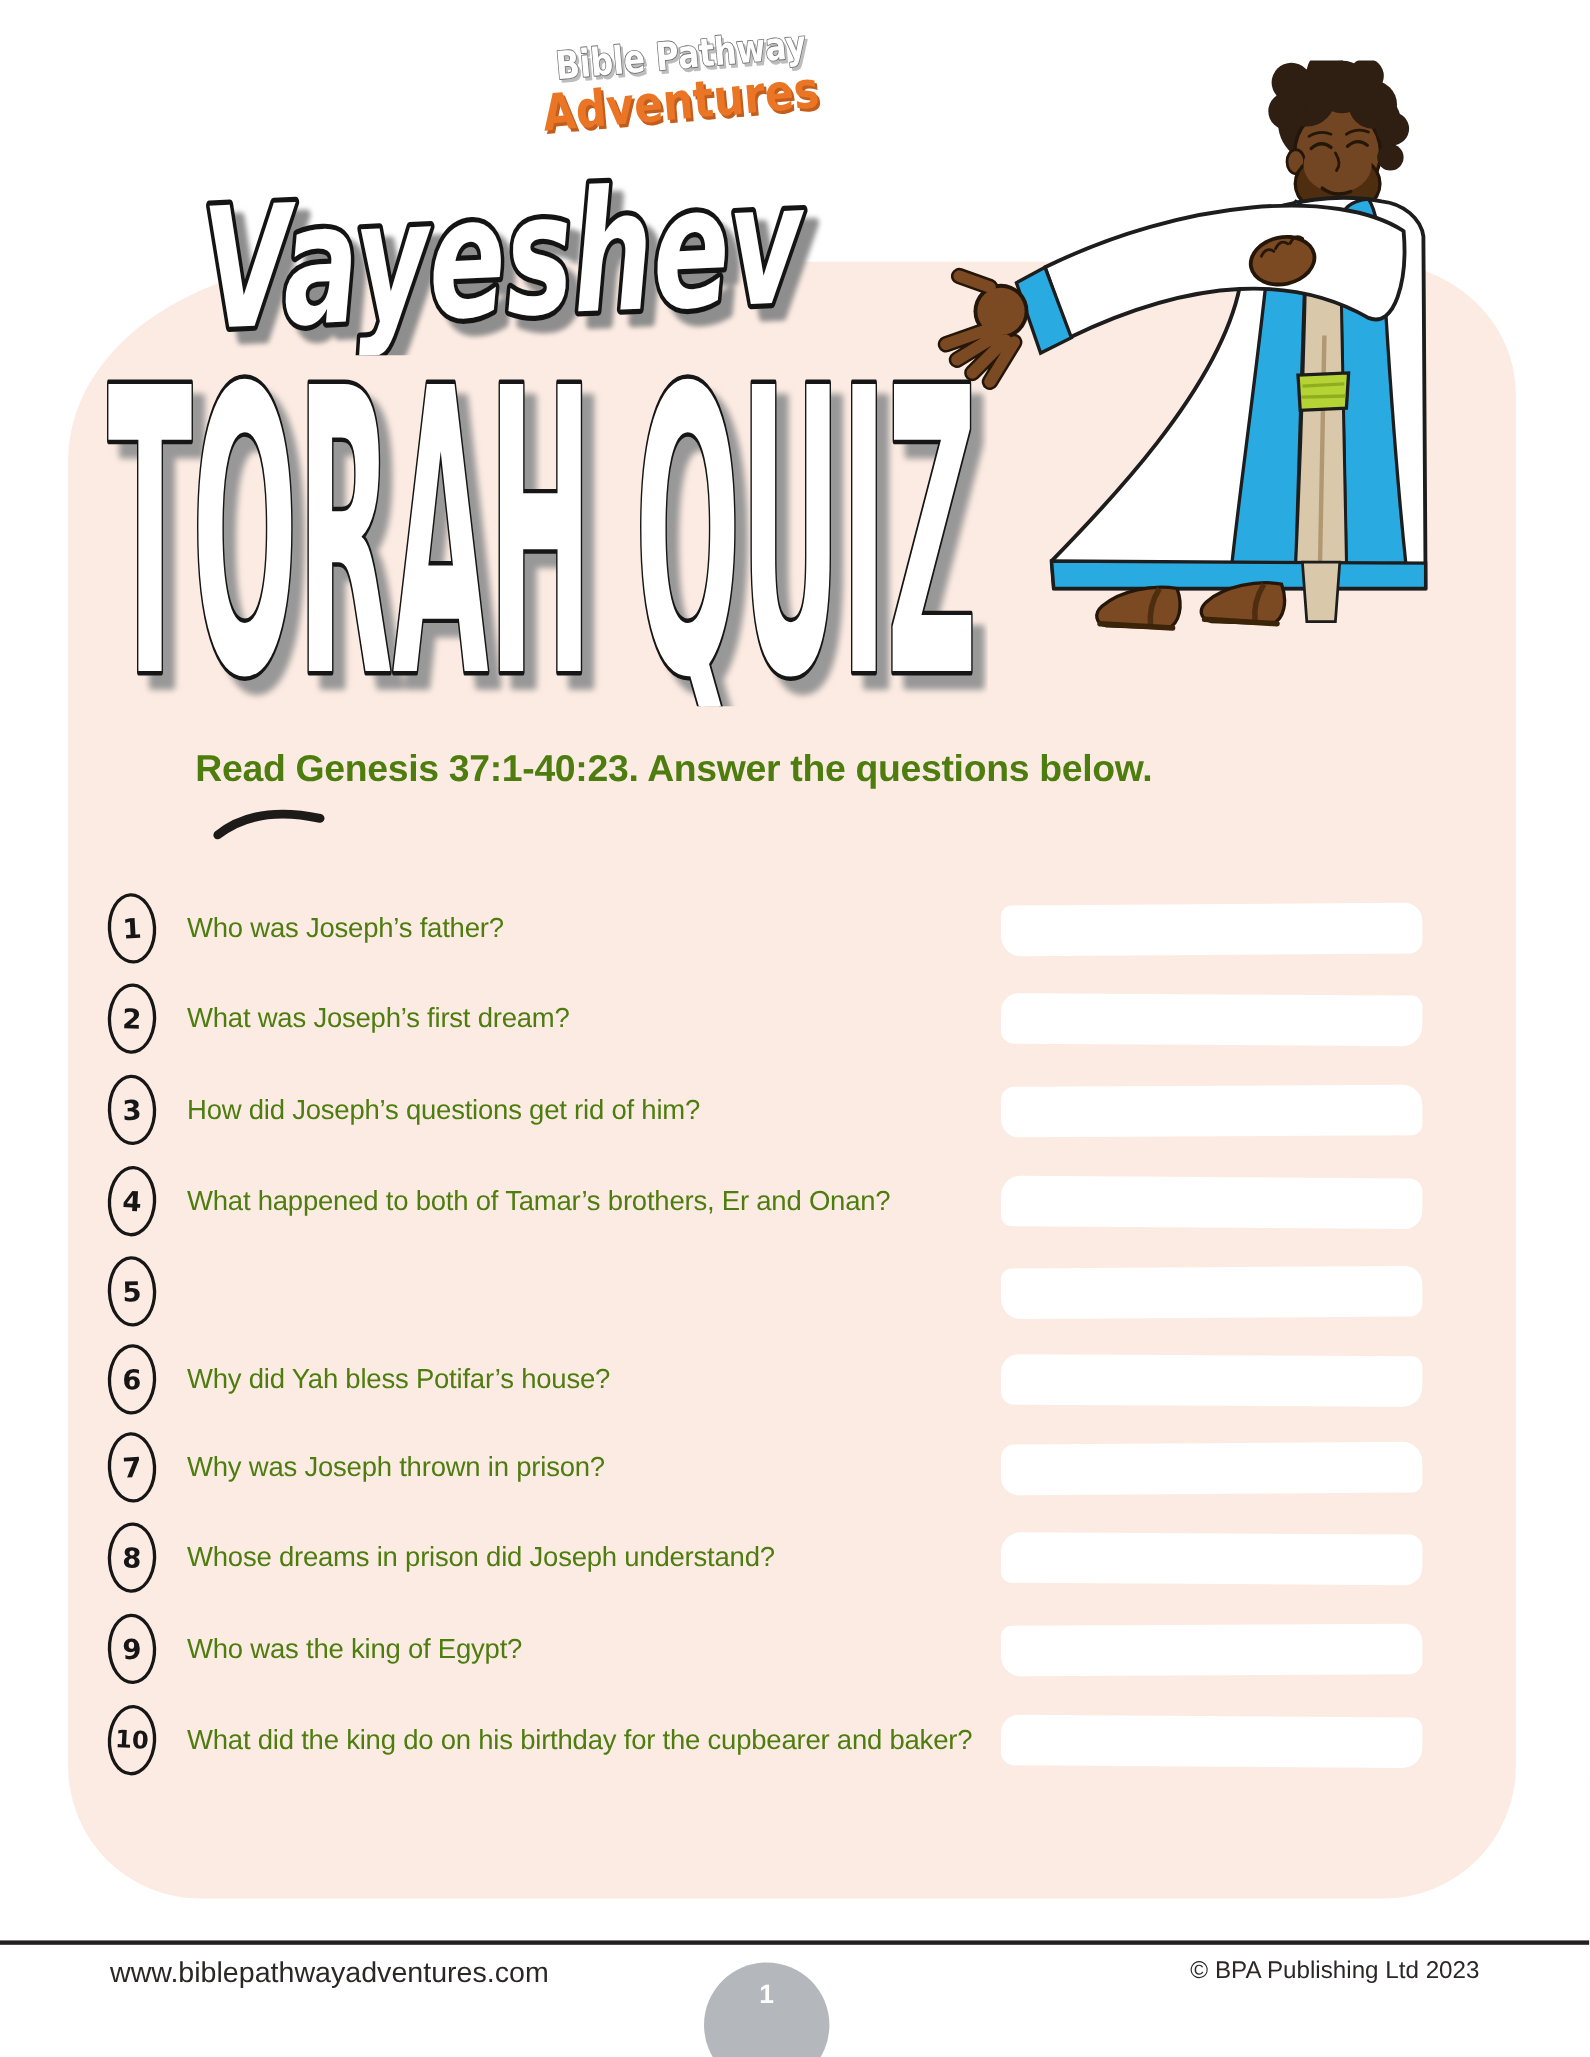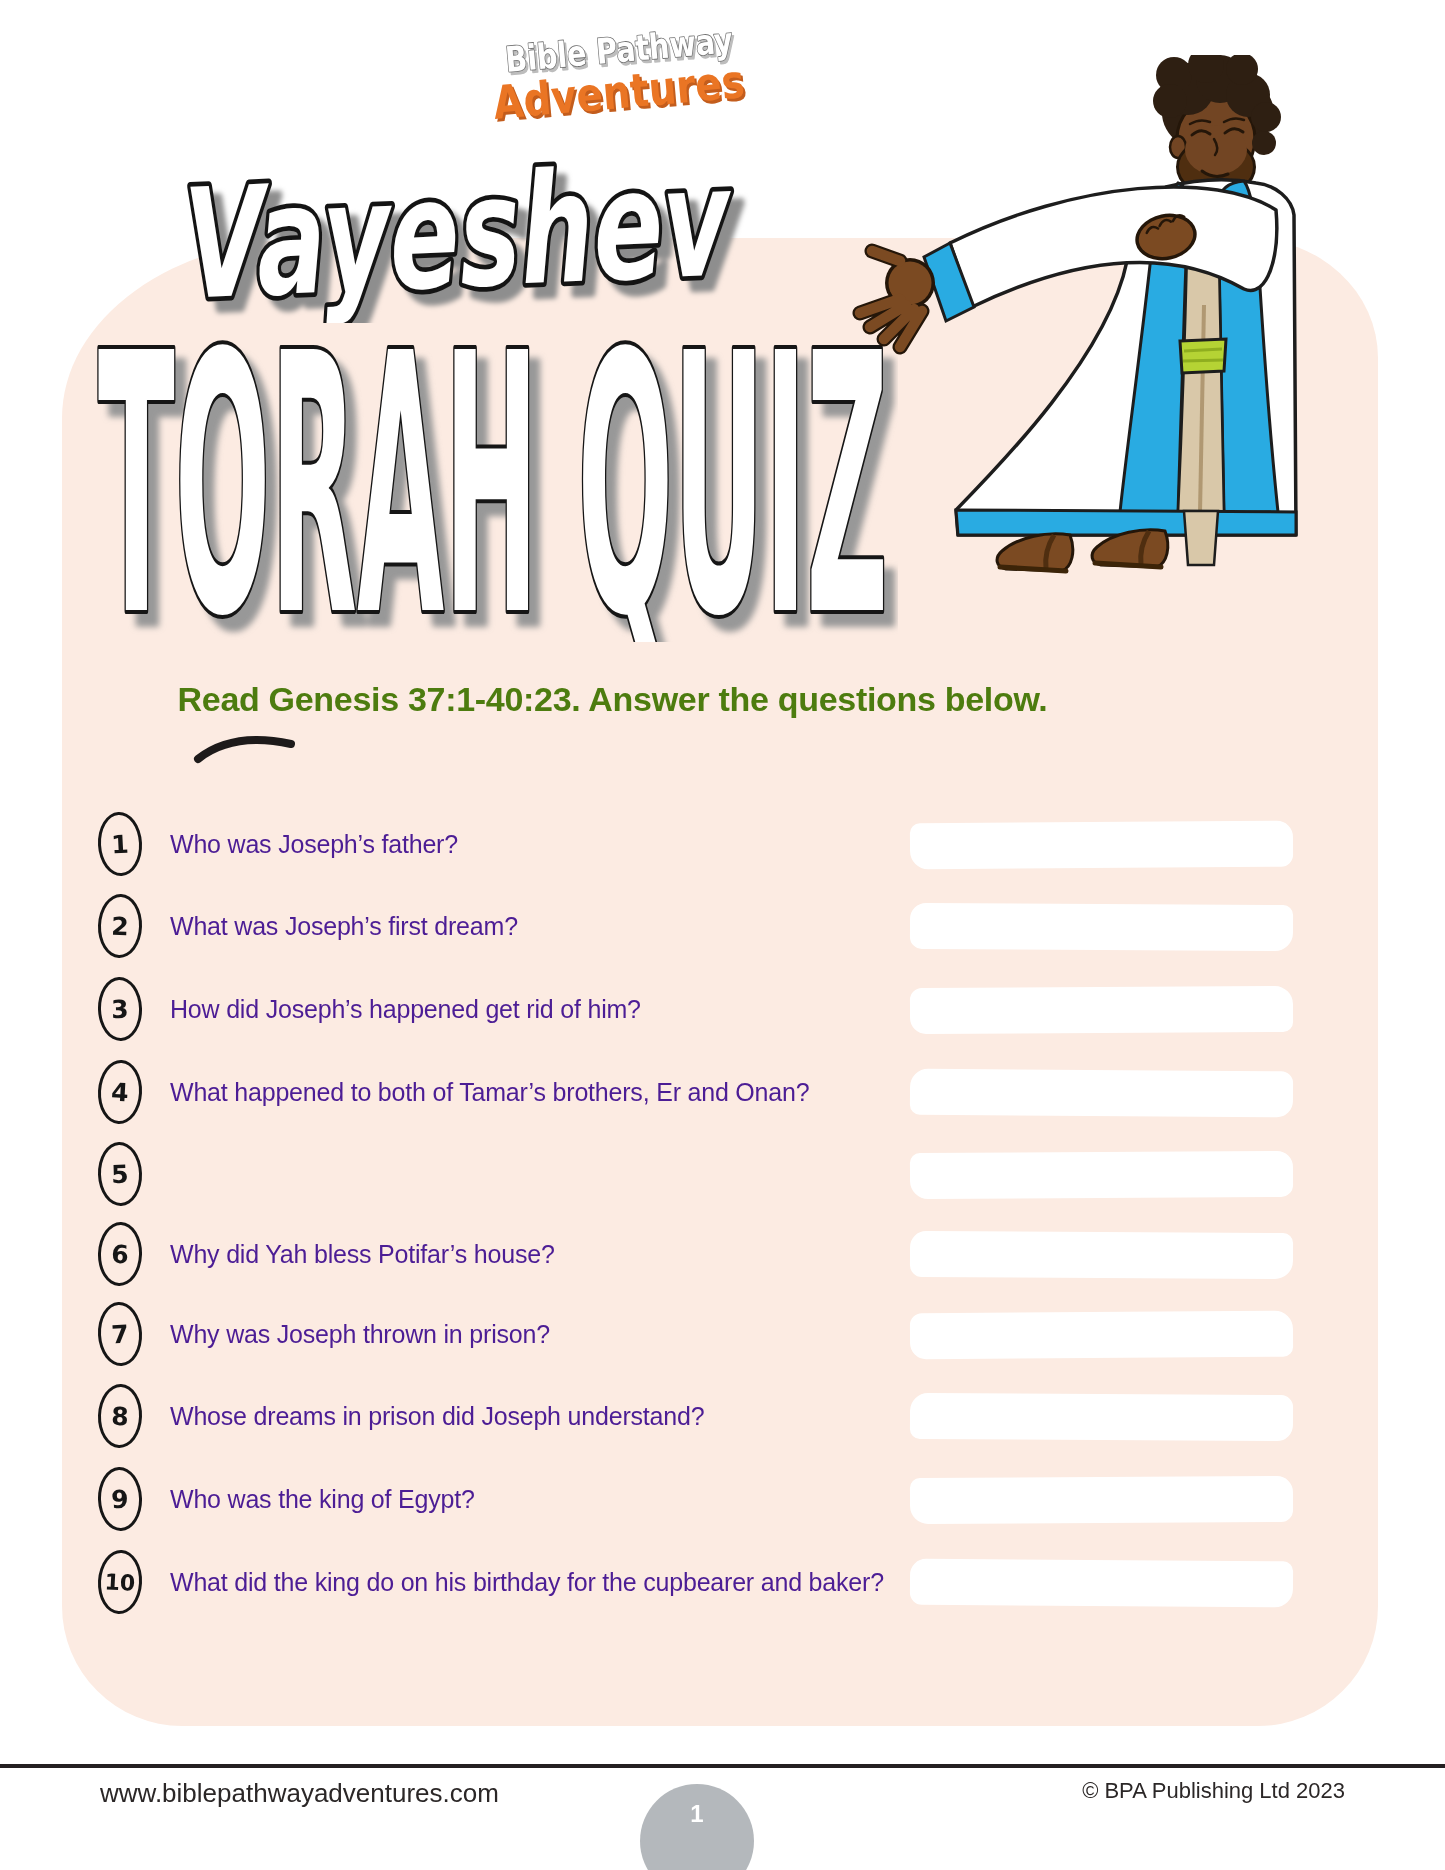--- a/index.html
+++ b/index.html
@@ -21,21 +21,21 @@
     font-weight:700;font-size:34px;letter-spacing:-0.3px;color:#4d7c0f;
   }
   .swoosh{position:absolute;left:192px;top:731px;}
   
   .q-row{position:absolute;left:98px;display:flex;align-items:center;}
   .badge{
     flex:0 0 auto;width:38px;height:58px;border:3.5px solid #161616;border-radius:50%;
     display:flex;align-items:center;justify-content:center;
     font-family:"DejaVu Sans",sans-serif;font-weight:700;font-size:25px;color:#161616;
   }
-  .q-text{margin-left:28px;font-size:25px;color:#4c1d95;letter-spacing:-0.2px;white-space:nowrap;}
+  .q-text{margin-left:28px;font-size:25px;color:#4d7c0f;letter-spacing:-0.2px;white-space:nowrap;}
   .answer-bar{position:absolute;left:910px;width:383px;height:46px;background:#ffffff;}
   
   .footer-line{position:absolute;left:0;top:1764px;width:1445px;height:4px;background:#242021;}
   .footer-left{position:absolute;left:100px;top:1778px;font-size:26px;color:#2b2727;}
   .footer-right{position:absolute;right:100px;top:1778px;font-size:22px;color:#2b2727;text-align:center;}
   .page-circle{
     position:absolute;left:640px;top:1784px;width:114px;height:114px;border-radius:50%;
     background:#b4b8bc;
   }
   .page-circle .num{
@@ -180,21 +180,21 @@
   <div class="q-row" style="top:812px">
     <div class="badge" style="transform:rotate(-3deg)">1</div>
     <div class="q-text">Who was Joseph’s father?</div>
   </div>
   <div class="q-row" style="top:894px">
     <div class="badge" style="transform:rotate(2deg)">2</div>
     <div class="q-text">What was Joseph’s first dream?</div>
   </div>
   <div class="q-row" style="top:977px">
     <div class="badge" style="transform:rotate(-2deg)">3</div>
-    <div class="q-text">How did Joseph’s happened get rid of him?</div>
+    <div class="q-text">How did Joseph’s questions get rid of him?</div>
   </div>
   <div class="q-row" style="top:1060px">
     <div class="badge" style="transform:rotate(3deg)">4</div>
     <div class="q-text">What happened to both of Tamar’s brothers, Er and Onan?</div>
   </div>
   <div class="q-row" style="top:1142px">
     <div class="badge" style="transform:rotate(-2deg)">5</div>
   </div>
   <div class="q-row" style="top:1222px">
     <div class="badge" style="transform:rotate(2deg)">6</div>

